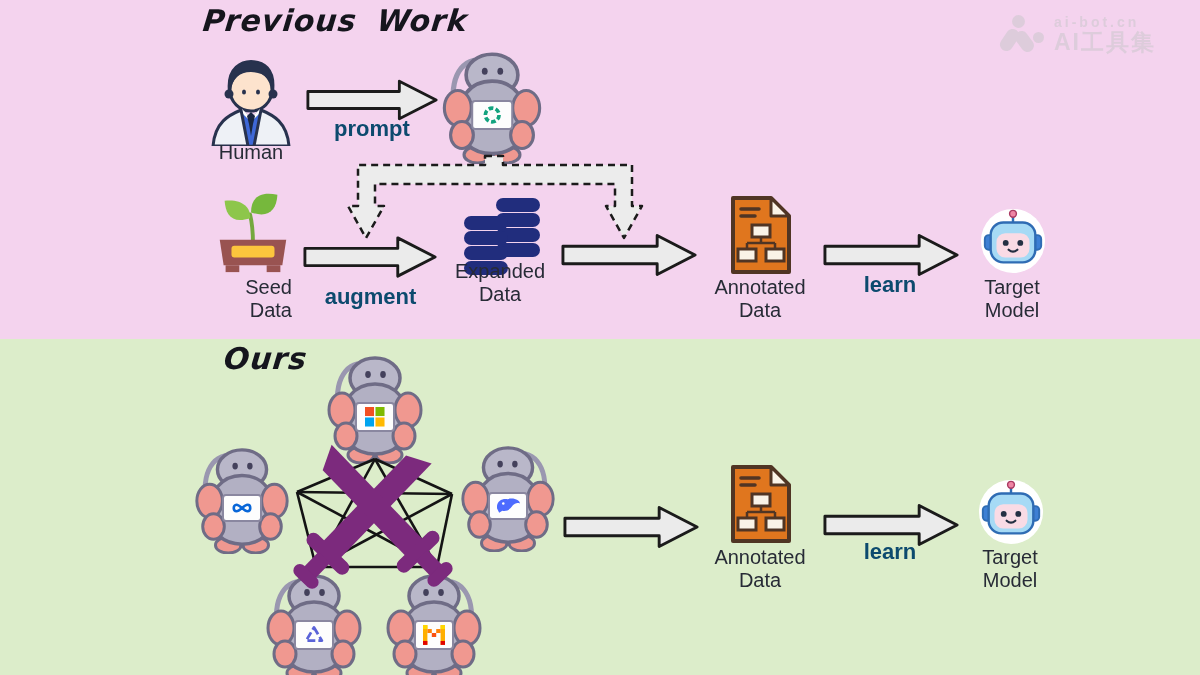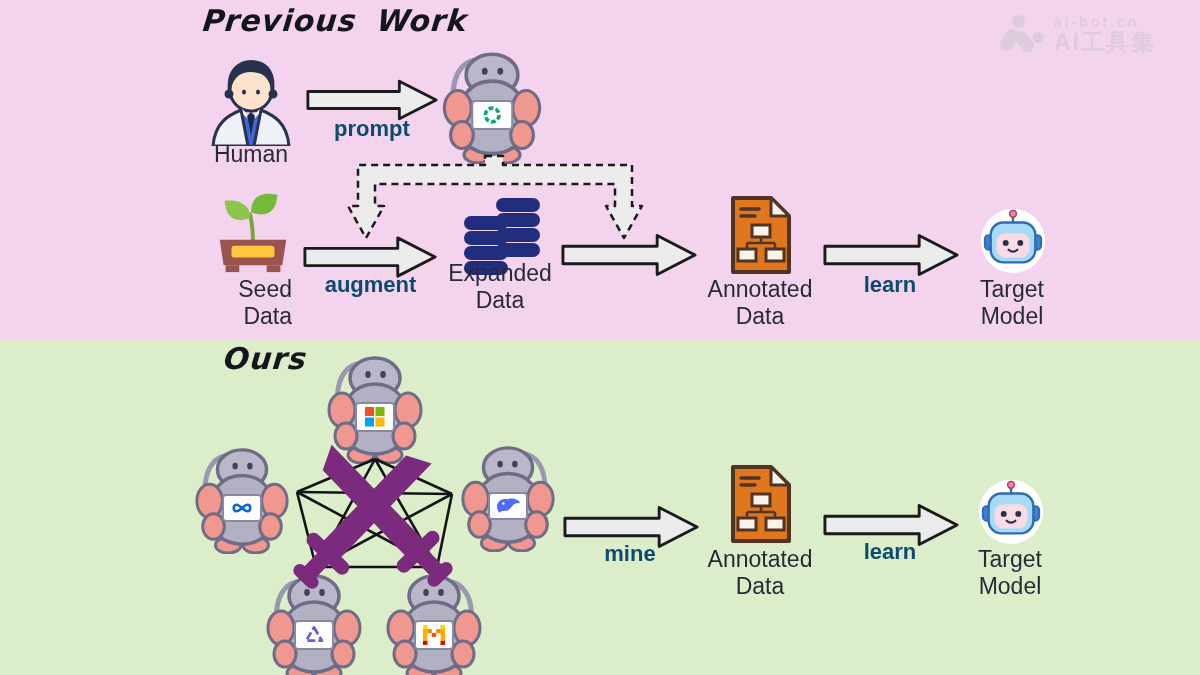--- a/index.html
+++ b/index.html
@@ -4,21 +4,21 @@
 <style>
   html,body{margin:0;padding:0;background:#fff;}
   #canvas{position:relative;width:1200px;height:675px;overflow:hidden;
           font-family:"Liberation Sans",sans-serif;}
   .abs{position:absolute;}
   .sec-top{left:0;top:0;width:1200px;height:339px;background:#f4d3ee;}
   .sec-bottom{left:0;top:339px;width:1200px;height:336px;background:#dcedca;}
   .title{font-family:"DejaVu Sans",sans-serif;font-style:italic;font-weight:700;
          font-size:30px;color:#15151d;letter-spacing:1px;word-spacing:9px;
          transform:skewX(-6deg);white-space:nowrap;}
-  .node-label{font-size:23px;color:#272b36;text-align:center;line-height:1.16;}
+  .node-label{font-size:20px;color:#272b36;text-align:center;line-height:1.16;}
   .edge-label{font-size:22px;font-weight:700;color:#0c4a6e;text-align:center;white-space:nowrap;}
   .harrow{display:block;}
   .robot{position:absolute;}
   .robot svg.rb{width:100%;height:100%;display:block;}
   .robot svg.rb.mir{transform:scaleX(-1);}
   .panel{position:absolute;left:50%;top:45%;transform:translateX(-50%);
          width:40%;height:26%;background:#fdfdfd;border:2px solid #8a87a0;
          border-radius:4px;box-sizing:border-box;display:flex;align-items:center;
          justify-content:center;overflow:hidden;}
   .wm{left:1003px;top:15px;display:flex;align-items:center;gap:9px;}
@@ -138,21 +138,21 @@
       <rect x="18" y="78" width="14" height="7" fill="#995351"></rect>
       <rect x="60" y="78" width="14" height="7" fill="#995351"></rect>
       <rect x="24" y="58" width="44" height="12" rx="3" fill="#fcc63d"></rect>
     </svg>
   </div>
   <div class="abs node-label" style="left:212px;top:276px;width:80px;text-align:right;">Seed Data</div>
 
   <svg class="abs harrow" style="left:303px;top:235px;" width="134" height="44">
       <use href="#harrow"></use>
     </svg>
-  <div class="abs edge-label" style="left:298px;top:272px;width:145px;">augment</div>
+  <div class="abs edge-label" style="left:298px;top:284px;width:145px;">augment</div>
 
   <div class="abs" style="left:462px;top:196px;width:80px;height:82px;">
     <svg viewBox="0 0 80 82" width="80" height="82">
       <g fill="#212d7d">
         <rect x="34" y="2" width="44" height="14" rx="7"></rect>
         <rect x="34" y="17" width="44" height="14" rx="7"></rect>
         <rect x="34" y="32" width="44" height="14" rx="7"></rect>
         <rect x="34" y="47" width="44" height="14" rx="7"></rect>
         <rect x="2" y="20" width="44" height="14" rx="7"></rect>
         <rect x="2" y="35" width="44" height="14" rx="7"></rect>
@@ -276,21 +276,20 @@
         <rect x="-27" y="58" width="54" height="14" rx="7"></rect>
         <rect x="-8" y="70" width="16" height="24"></rect>
         <rect x="-15" y="90" width="30" height="13" rx="6.5"></rect>
       </g>
     </g>
   </svg>
 
   <svg class="abs harrow" style="left:563px;top:505px;" width="136" height="44">
       <use href="#harrow"></use>
     </svg>
-  <div class="abs edge-label" style="left:560px;top:541px;width:140px;">mine</div>
 
   <svg class="abs" style="left:728px;top:462px;" width="66" height="84">
       <use href="#doc-icon"></use>
     </svg>
   <div class="abs node-label" style="left:700px;top:546px;width:120px;">Annotated Data</div>
 
   <svg class="abs harrow" style="left:823px;top:503px;" width="136" height="44">
       <use href="#harrow"></use>
     </svg>
   <div class="abs edge-label" style="left:820px;top:539px;width:140px;">learn</div>

